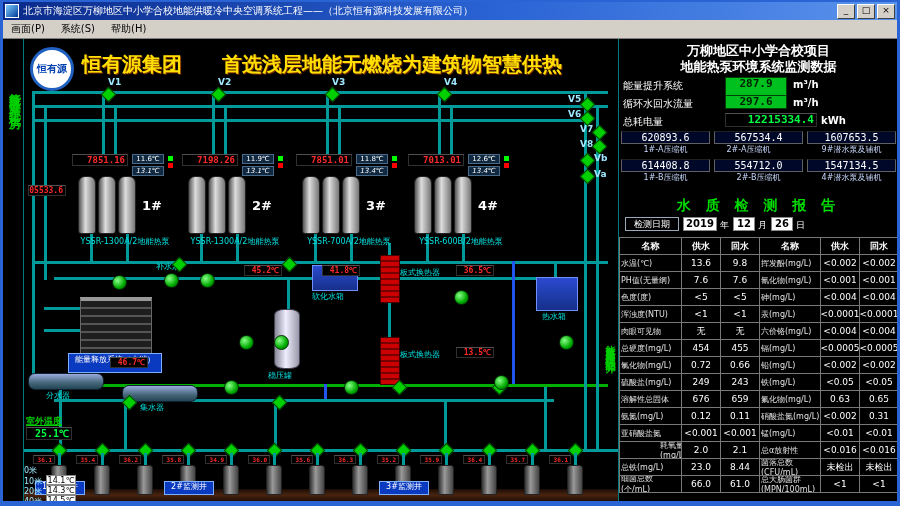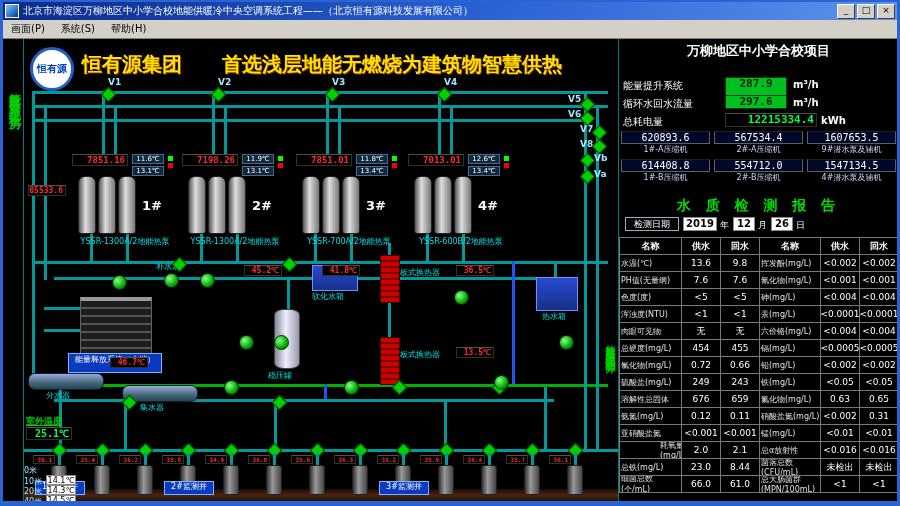--- a/index.html
+++ b/index.html
@@ -22,21 +22,21 @@
   .led.small{width:38px;height:11px;font-size:8px;line-height:10px;}
   .led.green{color:#00ff44;}
   .ledfill{position:absolute;background:#00c020;border:1px solid #004000;color:#002000;font-family:"DejaVu Sans Mono","Liberation Mono",monospace;font-weight:bold;text-align:center;box-sizing:border-box;}
   .cyan-label{position:absolute;color:#00e0e0;font-size:8px;white-space:nowrap;}
   .vlabel{position:absolute;color:#9fe8ff;font-size:9px;font-weight:bold;}
   .brand-title{position:absolute;left:58px;top:12px;color:#ffe000;font-weight:bold;font-size:20px;white-space:nowrap;text-shadow:1px 1px 0 #803000;}
   .logo{position:absolute;left:6px;top:8px;width:44px;height:44px;border-radius:50%;background:#fff;border:3px solid #2060c0;box-sizing:border-box;display:flex;align-items:center;justify-content:center;color:#0040b0;font-weight:bold;font-size:10px;}
   .hpunit{position:absolute;width:106px;height:95px;}
   .unit-led{width:56px;height:12px;font-size:9px;line-height:11px;left:0;top:0;}
   .tbox{position:absolute;width:32px;height:10px;font-size:7px;color:#fff;background:#102840;border:1px solid #4a6a8a;text-align:center;line-height:9px;box-sizing:border-box;}
-  .t1{left:60px;top:0;} .t2{left:60px;top:12px;}
+  .t1{left:60px;top:0;} .t2{left:60px;top:12px;font-style:italic;}
   .ind{position:absolute;width:5px;height:5px;} .ind.g{background:#0f0;left:96px;top:2px;} .ind.r{background:#f00;left:96px;top:9px;}
   .cyl{position:absolute;top:22px;width:16px;height:56px;border-radius:7px 7px 3px 3px;background:linear-gradient(90deg,#555,#ddd 40%,#777);border:1px solid #222;}
   .c1{left:6px;} .c2{left:26px;} .c3{left:46px;}
   .unit-num{position:absolute;left:70px;top:44px;color:#fff;font-weight:bold;font-size:13px;}
   .unit-model{position:absolute;left:-8px;top:82px;width:122px;text-align:center;color:#00e0e0;font-size:8px;white-space:nowrap;}
   .building{position:absolute;left:56px;top:258px;width:70px;height:54px;background:repeating-linear-gradient(0deg,#1e1e1e 0 6px,#545454 6px 8px);border:1px solid #666;border-top:4px solid #999;}
   .blue-box{position:absolute;background:#0a3ac0;border:1px solid #7fb0ff;color:#fff;font-size:8px;text-align:center;line-height:1.15;padding:1px;box-sizing:border-box;}
   .hcyl{position:absolute;height:15px;border-radius:7px;background:linear-gradient(180deg,#9ad,#467 60%,#245);border:1px solid #123;}
   .vcyl-white{position:absolute;left:250px;top:270px;width:24px;height:58px;border-radius:10px/6px;background:linear-gradient(90deg,#889,#eef 45%,#99a);border:1px solid #445;}
   .tank-blue{position:absolute;background:linear-gradient(180deg,#2a4ad0,#16308a);border:1px solid #7090ff;}
@@ -312,20 +312,21 @@
         <div class="pump" style="position: absolute; left: 430px; top: 251px;"></div>
         <div class="pump" style="position: absolute; left: 470px; top: 336px;"></div>
         <div class="pump" style="position: absolute; left: 535px; top: 296px;"></div>
         <div class="pump" style="position: absolute; left: 200px; top: 341px;"></div>
         <div class="pump" style="position: absolute; left: 88px; top: 236px;"></div>
         <div class="pump" style="position: absolute; left: 250px; top: 296px;"></div>
       </div>
 
     <div class="right-panel">
       <div class="ptitle" style="top:3px">万柳地区中小学合校项目</div>
+      <div class="ptitle" style="top:19px">地能热泵环境系统监测数据</div>
 
       <span class="prow-label" style="left:4px;top:40px">能量提升系统</span>
       <div class="ledfill" style="left:106px;top:38px;width:62px;height:20px;font-size:11px;line-height:12px">287.9</div>
       <span class="punit" style="left:174px;top:40px">m³/h</span>
 
       <span class="prow-label" style="left:4px;top:58px">循环水回水流量</span>
       <div class="ledfill" style="left:106px;top:56px;width:62px;height:14px;font-size:11px;line-height:12px">297.6</div>
       <span class="punit" style="left:174px;top:58px">m³/h</span>
 
       <span class="prow-label" style="left:4px;top:76px">总耗电量</span>
@@ -431,21 +432,21 @@
           <div class="wq-cell wq-name" style="position: static;">细菌总数(个/mL)</div>
           <div class="wq-cell" style="position: static;">66.0</div>
           <div class="wq-cell" style="position: static;">61.0</div>
           <div class="wq-cell wq-name" style="position: static;">总大肠菌群(MPN/100mL)</div>
           <div class="wq-cell" style="position: static;">&lt;1</div>
           <div class="wq-cell" style="position: static;">&lt;1</div>
         </div>
     <div class="counter-val" style="position: absolute; left: 2px; top: 92px; width: 89px; height: 13px;">620893.6</div>
         <div class="counter-lab" style="position: absolute; left: 2px; top: 105px; width: 89px; height: 10px;">1#-A压缩机</div>
         <div class="counter-val" style="position: absolute; left: 95px; top: 92px; width: 89px; height: 13px;">567534.4</div>
-        <div class="counter-lab" style="position: absolute; left: 95px; top: 105px; width: 89px; height: 10px;">2#-A压缩机</div>
+        <div class="counter-lab" style="position: absolute; left: 85px; top: 105px; width: 89px; height: 10px;">2#-A压缩机</div>
         <div class="counter-val" style="position: absolute; left: 188px; top: 92px; width: 89px; height: 13px;">1607653.5</div>
         <div class="counter-lab" style="position: absolute; left: 188px; top: 105px; width: 89px; height: 10px;">9#潜水泵及辅机</div>
         <div class="counter-val" style="position: absolute; left: 2px; top: 120px; width: 89px; height: 13px;">614408.8</div>
         <div class="counter-lab" style="position: absolute; left: 2px; top: 133px; width: 89px; height: 10px;">1#-B压缩机</div>
         <div class="counter-val" style="position: absolute; left: 95px; top: 120px; width: 89px; height: 13px;">554712.0</div>
         <div class="counter-lab" style="position: absolute; left: 95px; top: 133px; width: 89px; height: 10px;">2#-B压缩机</div>
         <div class="counter-val" style="position: absolute; left: 188px; top: 120px; width: 89px; height: 13px;">1547134.5</div>
         <div class="counter-lab" style="position: absolute; left: 188px; top: 133px; width: 89px; height: 10px;">4#潜水泵及辅机</div>
       </div>
 

